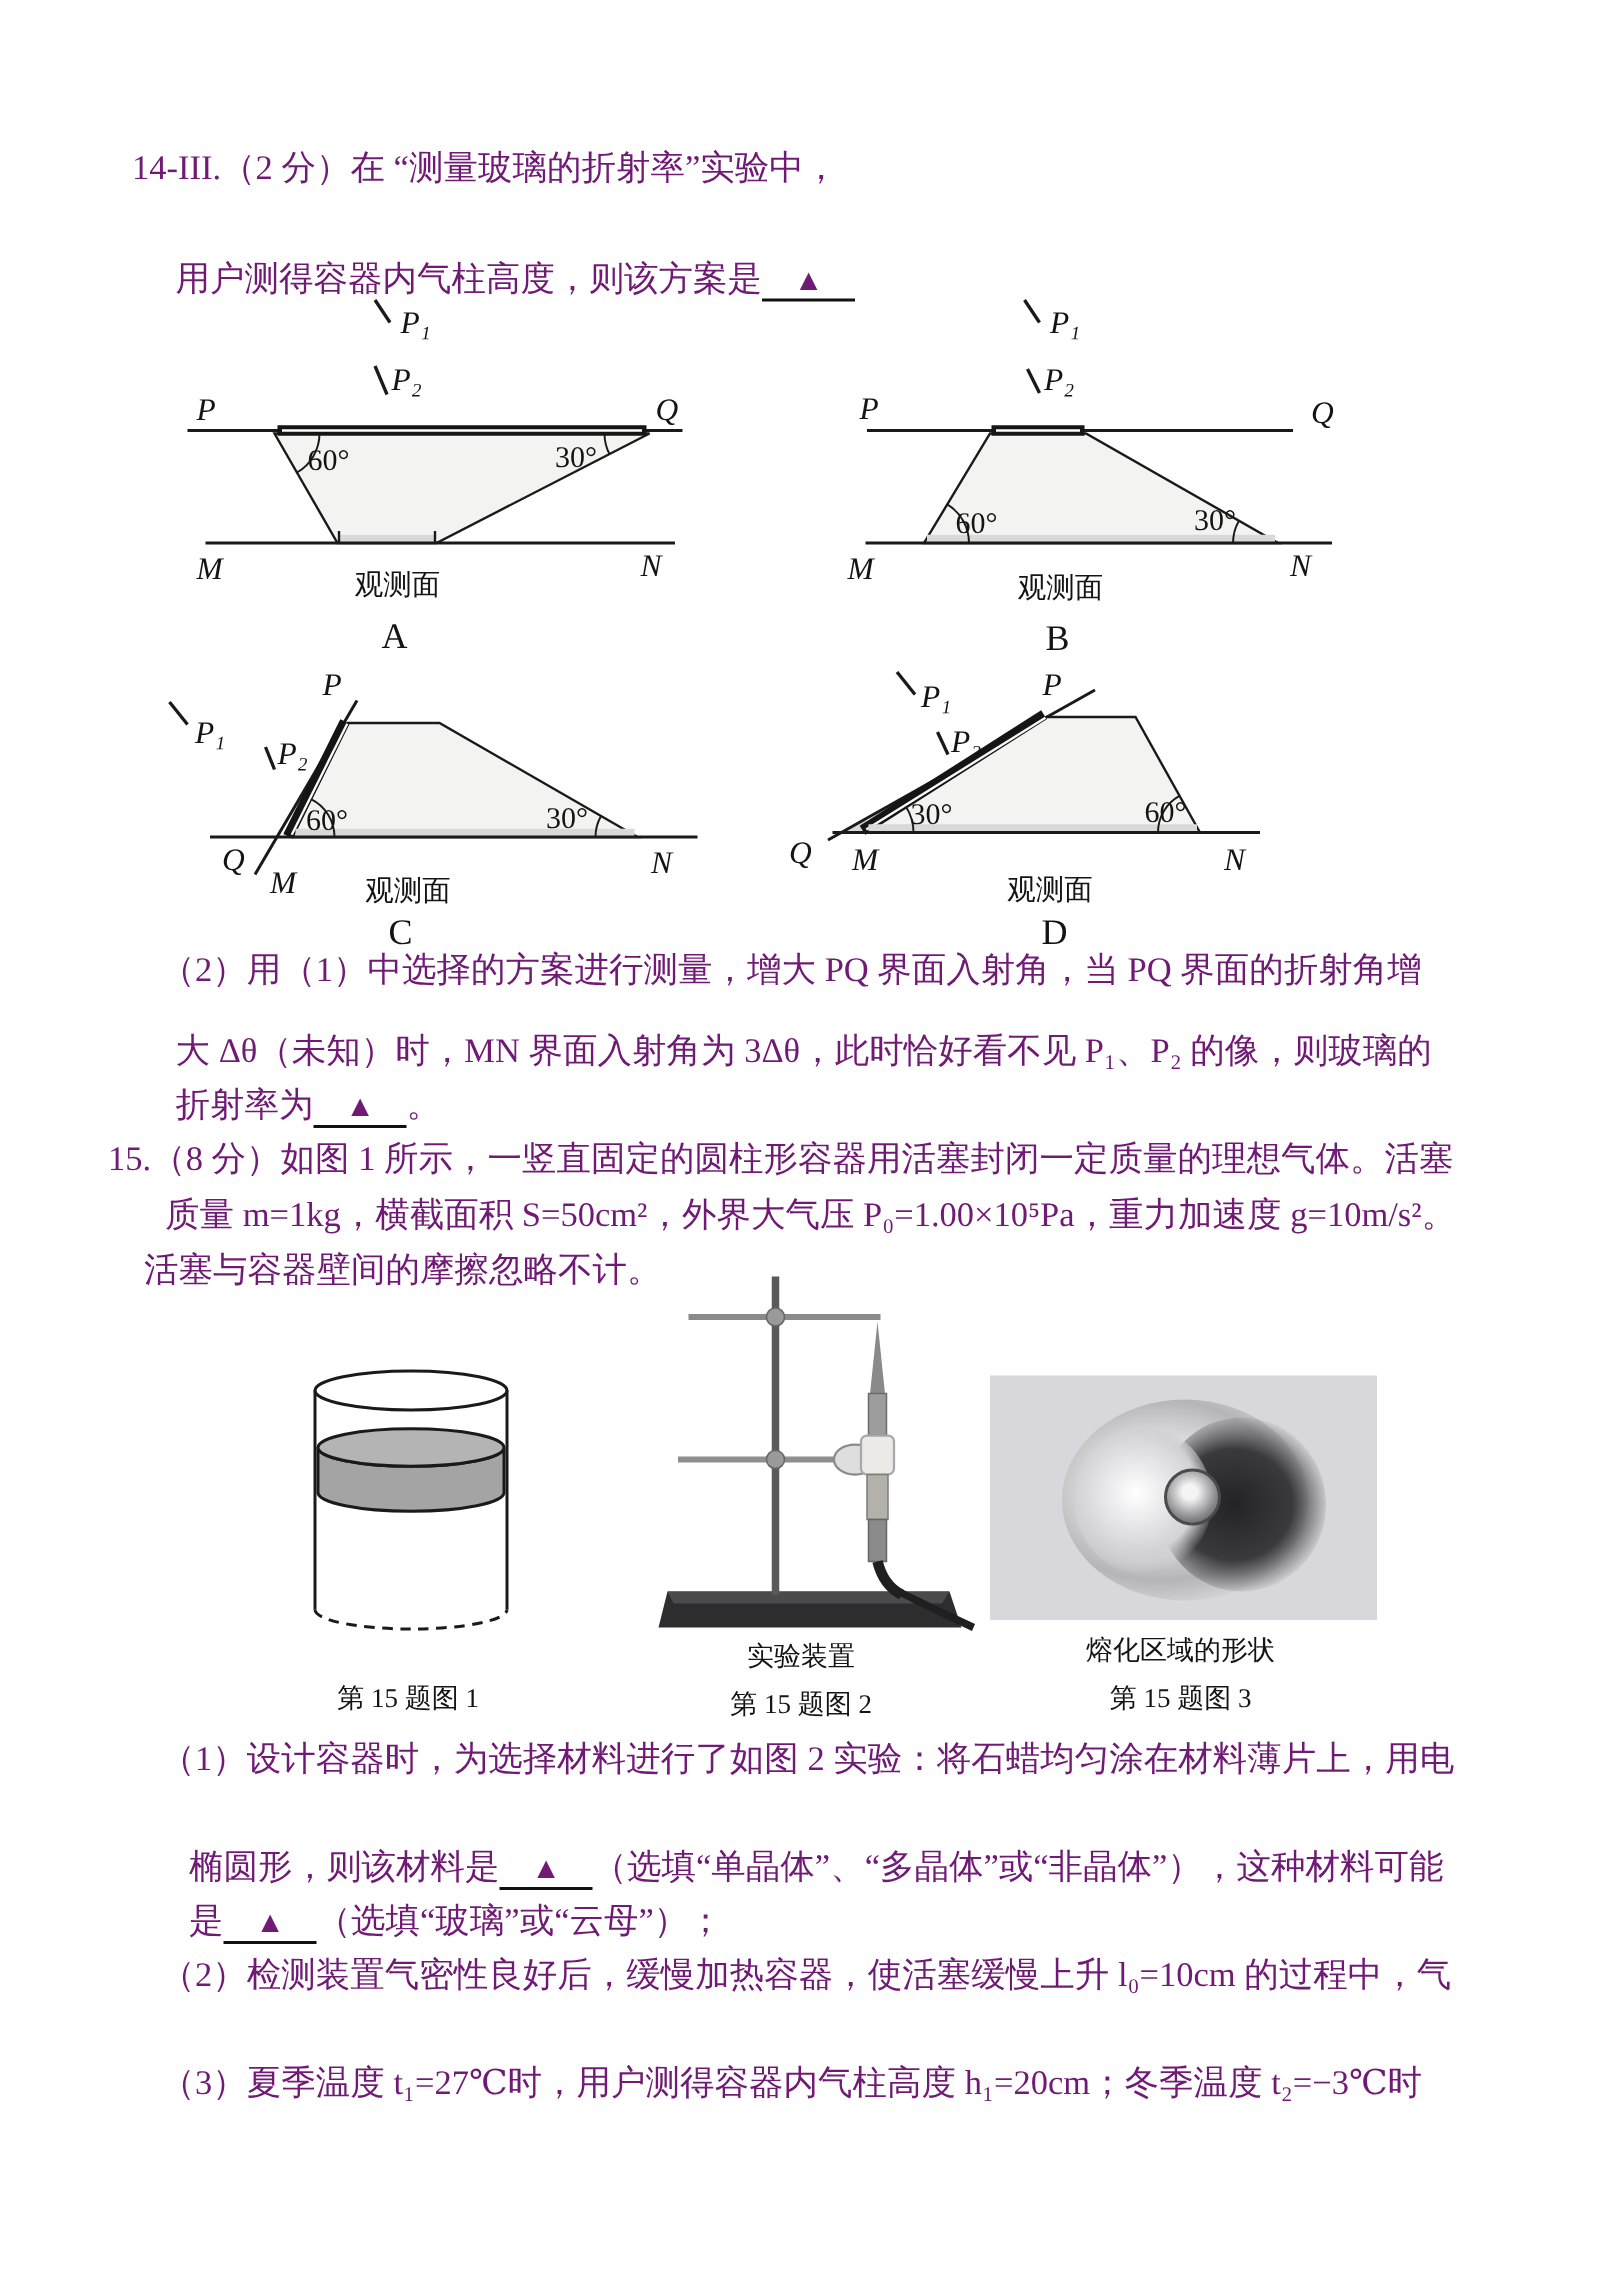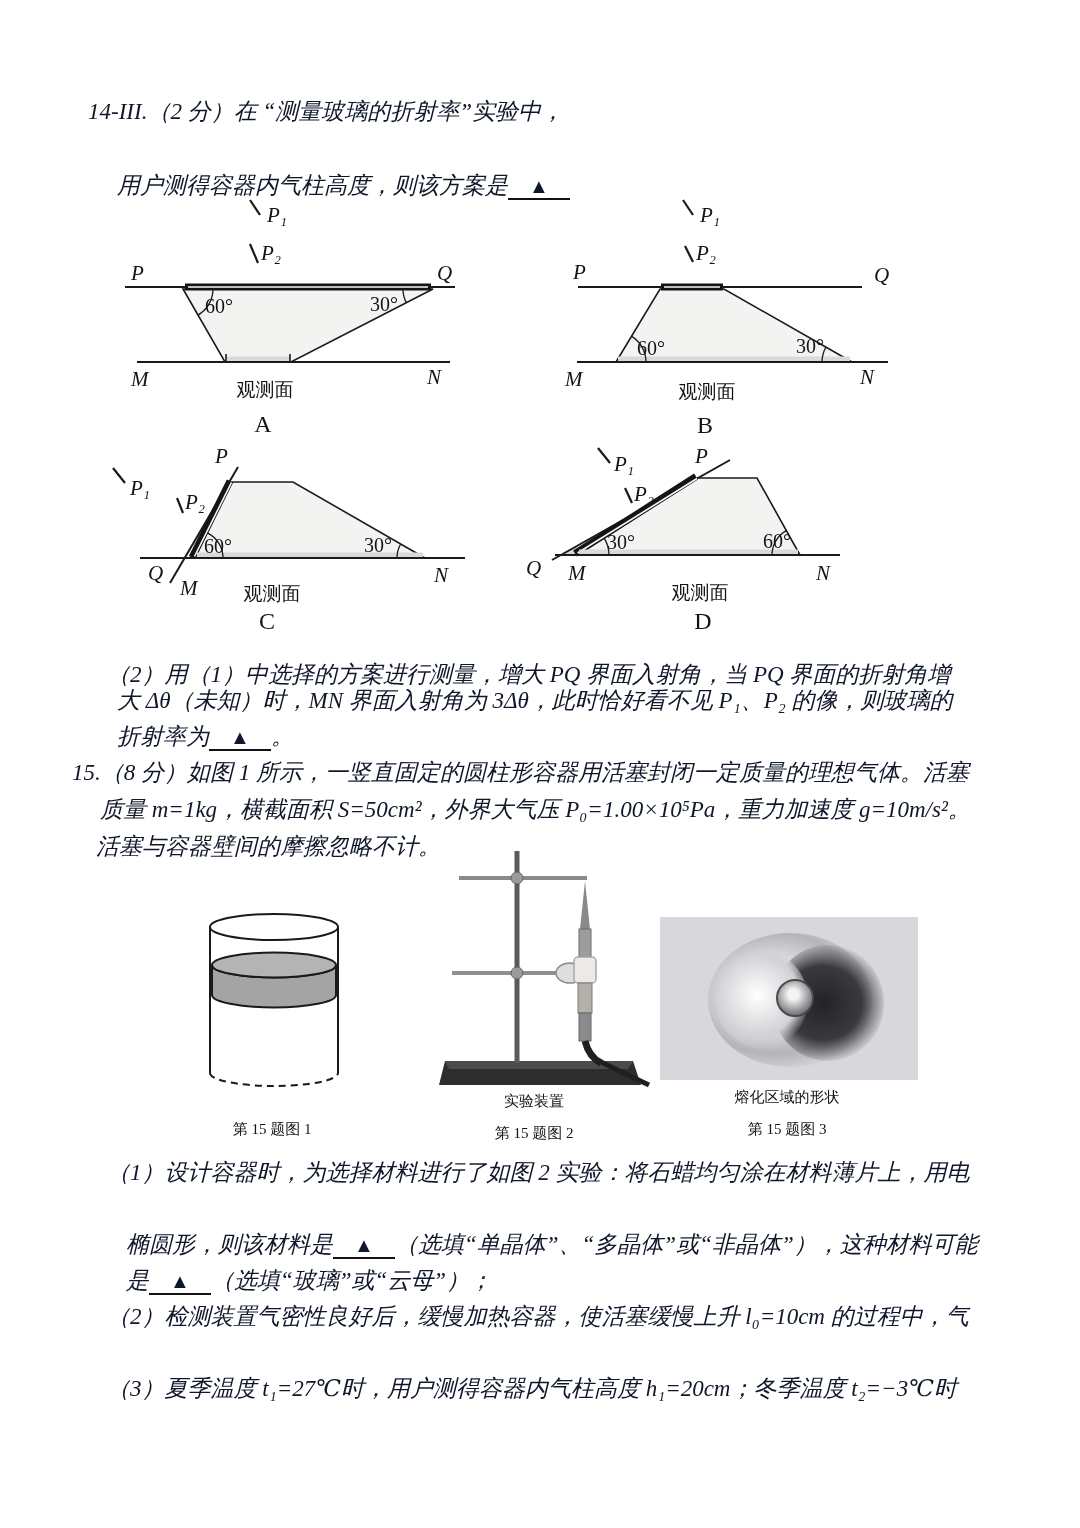--- a/index.html
+++ b/index.html
@@ -3,29 +3,29 @@
 <meta charset="utf-8">
 <style>
   html,body { margin:0; padding:0; background:#e8e8e8; }
   .page {
     position:relative; width:1080px; height:1528px; margin:0 auto;
     background:#ffffff; color:#141414; overflow:hidden;
     font-family:"Liberation Serif","DejaVu Serif",serif;
   }
   .tline {
     position:absolute; font-size:23px; line-height:30px;
-    white-space:nowrap; color:#0f172a;font-style:italic;
+    white-space:nowrap; color:#701a75;
   }
   .blank {
     display:inline-block; min-width:42px; padding:0 10px;
     border-bottom:2px solid #111; text-align:center;
     font-size:20px; line-height:24px; vertical-align:baseline;
   }
   .cap {
-    position:absolute; font-size:15px; text-align:center; white-space:nowrap;
+    position:absolute; font-size:18px; text-align:center; white-space:nowrap;
   }
   svg { position:absolute; overflow:visible; }
   svg text { fill:#141414; }
   .lbl  { font-style:italic; font-size:21px; }
   .ang  { font-size:20px; }
   .cjk  { font-size:19px; }
   .ltr  { font-size:24px; }
   .geoline { stroke:#1a1a1a; stroke-width:2; fill:none; }
   .thin    { stroke:#1a1a1a; stroke-width:1.6; fill:none; }
   .glass   { fill:#f3f3f1; stroke:#1a1a1a; stroke-width:1.6; }
@@ -136,26 +136,26 @@
     <path class="arc" d="M 99 112 A 32 32 0 0 0 94 94.8"></path>
     <path class="arc" d="M 262 112 A 28 28 0 0 1 276.3 87.6"></path>
     <text class="ang" x="97" y="106">30°</text>
     <text class="ang" x="253" y="105">60°</text>
     <text class="lbl" x="58" y="137">M</text>
     <text class="lbl" x="306" y="137">N</text>
     <text class="cjk" x="190" y="156" text-anchor="middle">观测面</text>
     <text class="ltr" x="193" y="186" text-anchor="middle">D</text>
   </svg>
 
-  <div class="tline" style="left:107px;top:660px">（2）用（1）中选择的方案进行测量，增大 PQ 界面入射角，当 PQ 界面的折射角增</div>
+  <div class="tline" style="left:107px;top:632px">（2）用（1）中选择的方案进行测量，增大 PQ 界面入射角，当 PQ 界面的折射角增</div>
   <div class="tline" style="left:117px;top:686px">大 Δθ（未知）时，MN 界面入射角为 3Δθ，此时恰好看不见 P₁、P₂ 的像，则玻璃的</div>
   <div class="tline" style="left:117px;top:722px"><span>折射率为</span><span class="blank">▲</span><span>。</span></div>
 
   <div class="tline" style="left:72px;top:758px">15.（8 分）如图 1 所示，一竖直固定的圆柱形容器用活塞封闭一定质量的理想气体。活塞</div>
-  <div class="tline" style="left:100px;top:795px">质量 m=1kg，横截面积 S=50cm²，外界大气压 P₀=1.00×10⁵Pa，重力加速度 g=10m/s²。</div>
+  <div class="tline" style="left:110px;top:795px">质量 m=1kg，横截面积 S=50cm²，外界大气压 P₀=1.00×10⁵Pa，重力加速度 g=10m/s²。</div>
   <div class="tline" style="left:96px;top:832px">活塞与容器壁间的摩擦忽略不计。</div>
 
   <svg style="left:199px;top:900px" width="150" height="198" viewBox="0 0 150 198">
     <ellipse cx="75" cy="27" rx="64" ry="13" fill="#ffffff" stroke="#1a1a1a" stroke-width="2"></ellipse>
     <line x1="11" y1="27" x2="11" y2="173" stroke="#1a1a1a" stroke-width="2"></line>
     <line x1="139" y1="27" x2="139" y2="173" stroke="#1a1a1a" stroke-width="2"></line>
     <path d="M 11 173 A 64 13 0 0 0 139 173" fill="none" stroke="#1a1a1a" stroke-width="2" stroke-dasharray="7 5"></path>
     <path d="M 13 65 L 13 95 A 62 12.5 0 0 0 137 95 L 137 65 A 62 12.5 0 0 1 13 65 Z" fill="#a4a4a4" stroke="#1a1a1a" stroke-width="2"></path>
     <ellipse cx="75" cy="65" rx="62" ry="12.5" fill="#b4b4b4" stroke="#1a1a1a" stroke-width="2"></ellipse>
   </svg>

